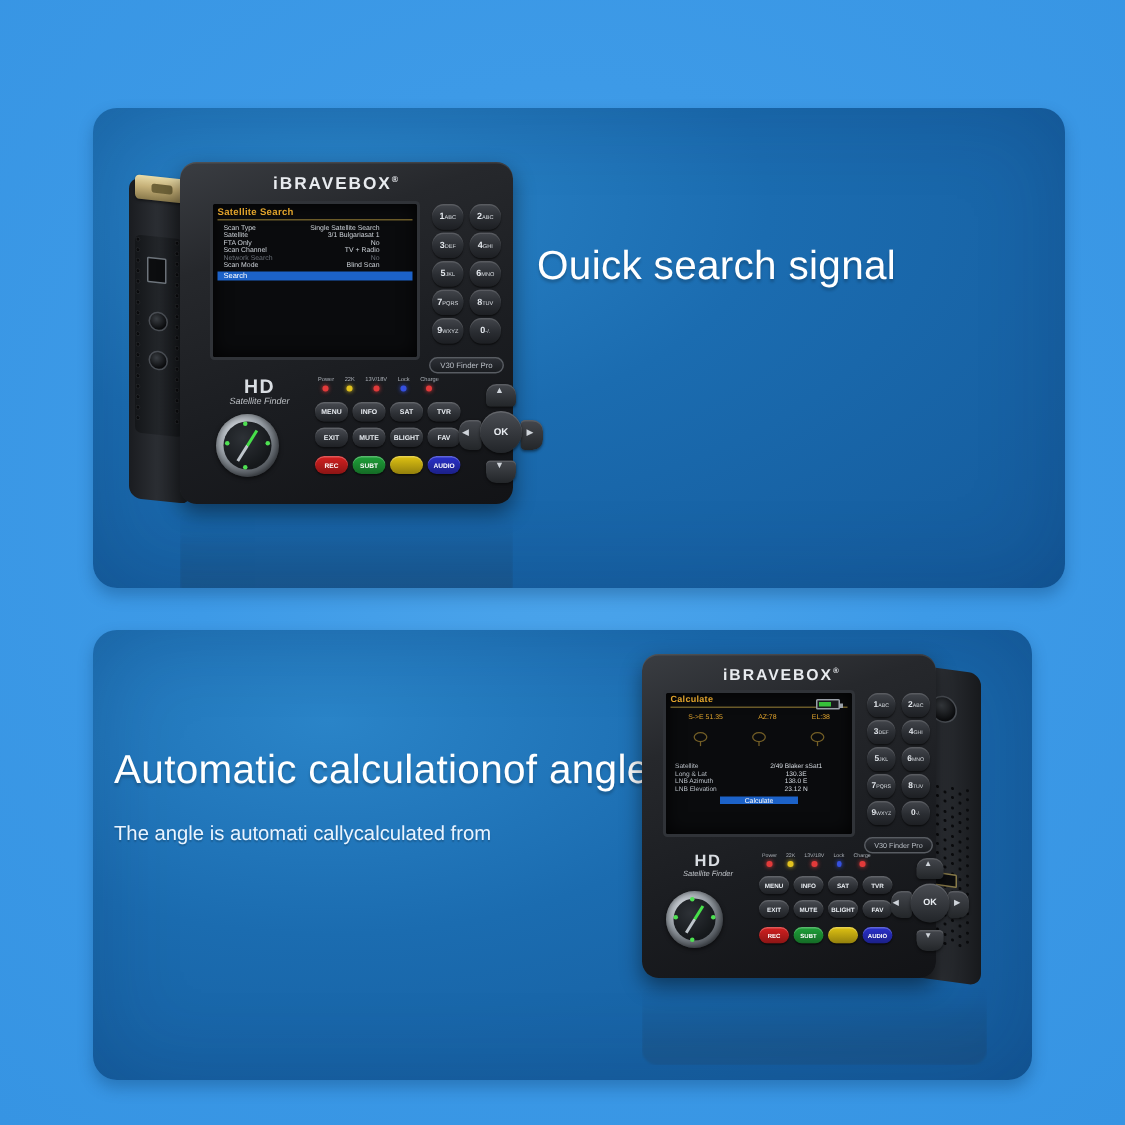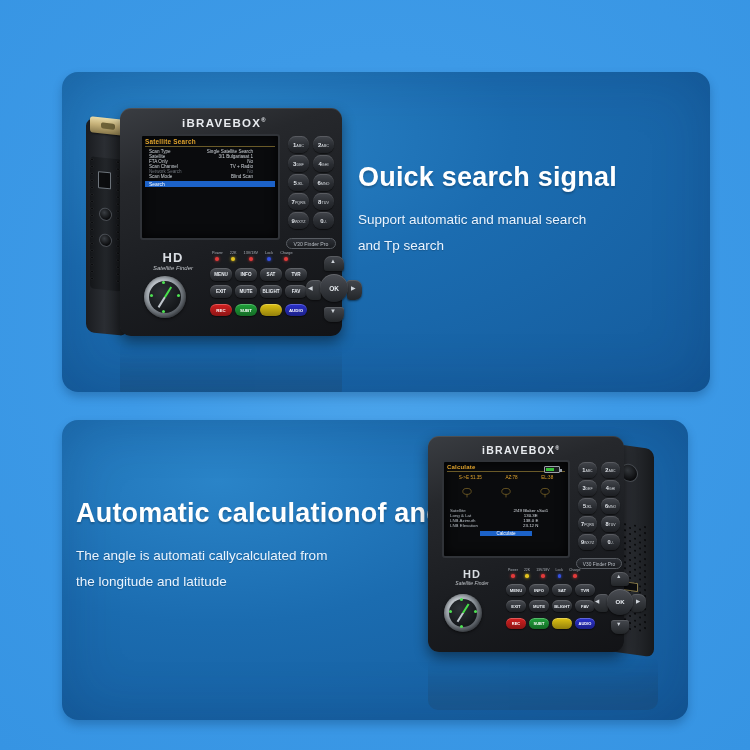--- a/index.html
+++ b/index.html
@@ -33,21 +33,21 @@
     background:
       radial-gradient(ellipse at 25% 20%, #2a84c8 0%, #1b6cb0 42%, #145a9b 100%);
     box-shadow:0 5px 10px rgba(0,40,80,.28), inset 0 0 60px rgba(0,30,70,.18);
     overflow:hidden;
   }
   #panel-1 { left:62px; top:72px; width:648px; height:320px; }
   #panel-2 { left:62px; top:420px; width:626px; height:300px; }
 
   .panel-text { position:absolute; }
   .panel-title {
-    font-size:27px; font-weight:bold; color:#ffffff; letter-spacing:.2px;
+    font-size:27px; font-weight:normal; color:#ffffff; letter-spacing:.2px;
     text-shadow:0 2px 2px rgba(0,0,0,.22); white-space:nowrap;
   }
   .panel-sub {
     font-size:13.5px; color:#eaf4ff; line-height:1.95; margin-top:14px;
     text-shadow:0 1px 1px rgba(0,0,0,.2);
   }
   #p1-text { left:296px; top:90px; }
   #p2-text { left:14px; top:78px; }
 
   
@@ -429,34 +429,29 @@
         </div>
       </div>
 
       <div class="reflect" style="left:34px; top:244px; width:222px; height:62px;">
         <div class="refl-box"></div>
       </div>
     </div>
 
     <div class="panel-text" id="p1-text">
       <div class="panel-title">Ouick search signal</div>
-      <div class="panel-sub">
-        <div>Support automatic and manual search</div>
-        <div>and Tp search</div>
-      </div>
     </div>
   </div>
 
   <div class="panel" id="panel-2">
 
     <div class="panel-text" id="p2-text">
       <div class="panel-title">Automatic calculationof angle</div>
       <div class="panel-sub">
         <div>The angle is automati callycalculated from</div>
-        <div>the longitude and latitude</div>
       </div>
     </div>
 
     <div class="device" style="left:348px; top:8px; width:278px; height:250px;">
 
       <div class="dev-side" style="left:196px; top:18px; width:48px; height:208px; transform:skewY(8deg);">
         <div class="dc-port" style="left:14px; top:18px; width:18px; height:18px;"></div>
         <div class="grille" id="grille-2" style="left:8px; top:78px; width:34px; height:108px;">
             <i style="left: 0px; top: 0px;"></i>
             <i style="left: 0px; top: 6.3px;"></i>

